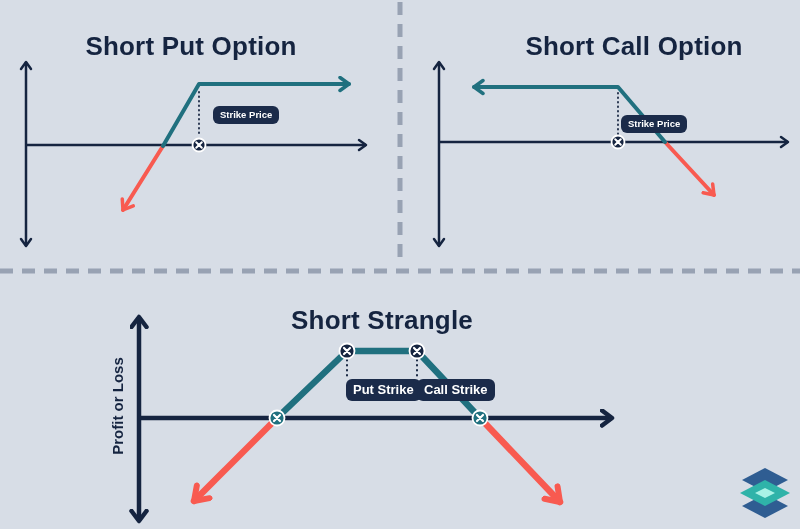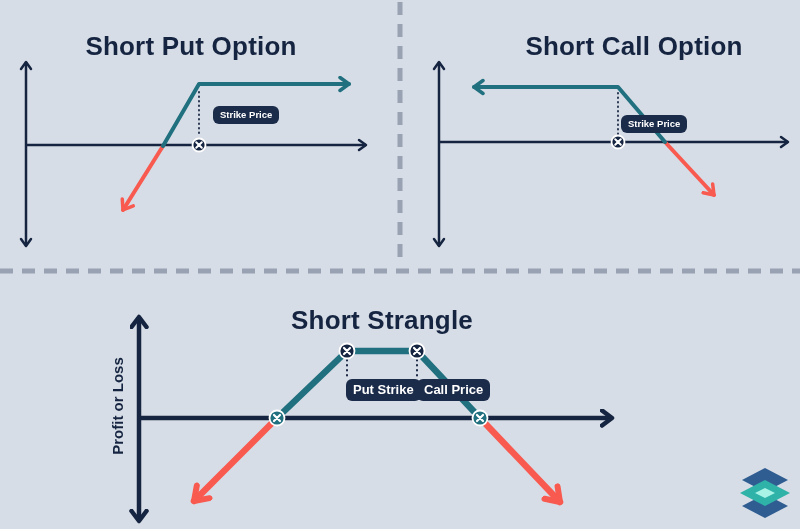--- a/index.html
+++ b/index.html
@@ -136,17 +136,17 @@
   <div class="panel-title" style="left:191px;top:46px;">Short Put Option</div>
 
   <div class="panel-title" style="left:382px;top:320px;">Short Strangle</div>
 
   <div class="badge sm" style="left:188px;top:106px;">Strike Price</div>
 
   <div class="badge sm" style="left:596px;top:115px;">Strike Price</div>
 
   <div class="badge md" style="left:321px;top:379px;">Put Strike</div>
 
-  <div class="badge md" style="left:392px;top:379px;">Call Price</div>
+  <div class="badge md" style="left:392px;top:379px;">Call Strike</div>
 
   <div class="axis-label y-label">Profit or Loss</div>
 
 </div>
 
 </body></html>

